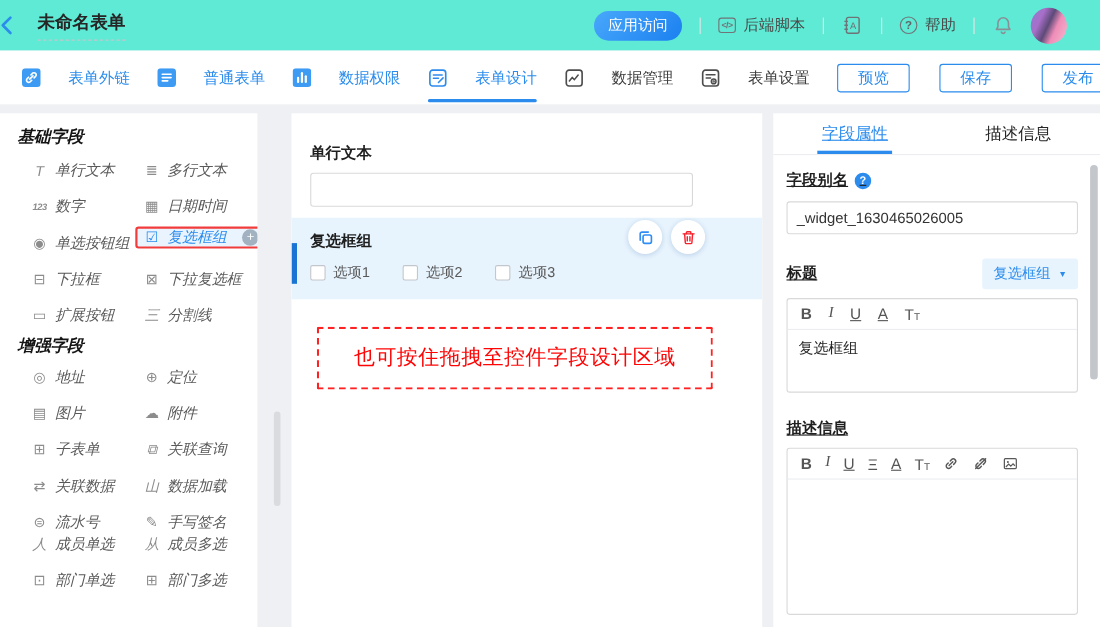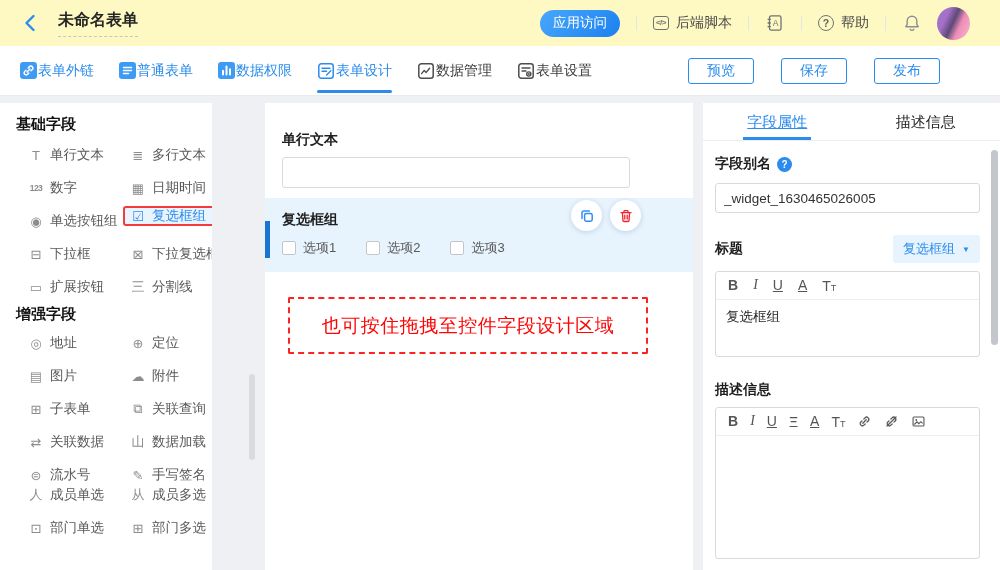--- a/index.html
+++ b/index.html
@@ -3,55 +3,55 @@
 <meta charset="utf-8">
 <style>
   * { margin:0; padding:0; box-sizing:border-box; }
   html,body { width:1000px; height:570px; }
   body {
     position:relative; background:#eef0f3; overflow:hidden;
     font-family:"Liberation Sans","DejaVu Sans",sans-serif;
     color:#4a4a4a; font-size:14px;
   }
   
-  .header { position:absolute; top:0; left:0; right:0; height:46px; background:#fef9c3;
-            display:flex; align-items:center; padding-left:24px; }
+  .header { position:absolute; top:0; left:0; right:0; height:46px; background:#5eead4;
+            display:flex; align-items:center; }
   .back { width:18px; height:20px; display:flex; align-items:center; cursor:pointer; }
   .htitle { margin-left:16px; font-size:16px; font-weight:bold; color:#262626;
             border-bottom:1px dashed #c4c6ca; padding-bottom:5px; }
   .hright { margin-left:auto; display:flex; align-items:center; margin-right:30px; }
   .pill { width:80px; height:27px; border-radius:14px; color:#fff; font-size:13.5px;
           display:flex; align-items:center; justify-content:center; cursor:pointer;
           background:linear-gradient(135deg,#49a8fb 0%,#1b80f0 100%); }
   .vdiv { width:1px; height:15px; background:#e3e5e8; margin:0 16px; }
   .hitem { display:flex; align-items:center; gap:7px; color:#4a4a4a; cursor:pointer; }
   .code-ico { border:1.4px solid #707478; border-radius:3px; font-size:8px; font-weight:bold;
               color:#707478; padding:2px 2px; letter-spacing:-0.5px; line-height:1; }
   .q-ico { width:16px; height:16px; border:1.4px solid #707478; border-radius:50%;
            color:#606468; font-size:10.5px; font-weight:bold; display:flex;
            align-items:center; justify-content:center; }
   .bell { margin:0 0 0 0; display:flex; cursor:pointer; }
   .avatar { width:33px; height:33px; border-radius:50%; margin-left:15px; cursor:pointer;
             background:linear-gradient(115deg,#8f7bd0 0%,#a86fc9 28%,#5d4a78 48%,#ef8db8 66%,#f6b9d0 100%); }
   
   .tabbar { position:absolute; top:46px; left:0; right:0; height:50px; background:#fff;
             border-bottom:1px solid #e9ebee; display:flex; align-items:center; padding-left:20px; }
-  .tab { height:50px; display:flex; align-items:center; gap:1px; margin-right:25px;
+  .tab { height:50px; display:flex; align-items:center; gap:25px; margin-right:25px;
          position:relative; cursor:pointer; white-space:nowrap; }
   .tab.blue { color:#2b8ced; }
   .tab.dark { color:#3d3d3d; }
   .tab.active::after { content:""; position:absolute; left:0; right:0; bottom:3px; height:3px;
                        background:#2b8ced; border-radius:1.5px; }
   .actions { margin-left:auto; margin-right:60px; display:flex; gap:27px; }
   .abtn { width:66px; height:26px; border:1px solid #2b8ced; border-radius:3px; background:#fff;
           color:#2b8ced; font-size:14px; display:flex; align-items:center; justify-content:center;
           cursor:pointer; }
   
-  .sidebar { position:absolute; top:103px; left:0; width:212px; bottom:0; background:#fff;
-             overflow:hidden; padding:12px 10px 0 16px; }
+  .sidebar { position:absolute; top:103px; left:0; width:234px; bottom:0; background:#fff;
+             overflow:hidden; padding:12px 10px 0 16px;font-style:italic; }
   .stitle { font-size:15px; font-weight:bold; color:#141414; height:20px; margin:8px 0 8px; }
   .stitle.first { margin-top:0; margin-bottom:10px; }
   .sgrid { margin-left:12px; display:grid; grid-template-columns:102px auto; row-gap:13px;
            margin-bottom:0; }
   .sitem { height:20px; display:flex; align-items:center; gap:6px; color:#595959;
            font-size:13.5px; cursor:pointer; white-space:nowrap; }
   .sicon { width:16px; text-align:center; color:#8c8c8c; font-size:13px; flex:none; }
   .sicon.num { font-size:8.5px; letter-spacing:-0.5px; font-weight:bold; }
   .sitem.selected { position:relative; background:#e9f4fe; border:2px solid #f23c3c;
                     border-radius:3px; color:#2b8ced; padding:3px 26px 3px 5px;
@@ -86,21 +86,21 @@
   .rightpanel { position:absolute; top:103px; left:703px; width:297px; bottom:0; background:#fff;
                 overflow:hidden; }
   .ptabs { height:38px; display:flex; border-bottom:1px solid #ebedf0; }
   .ptab { flex:1; text-align:center; line-height:38px; font-size:15px; color:#262626;
           position:relative; cursor:pointer; }
   .ptab.active { color:#2b8ced;text-decoration:underline; }
   .ptab.active::after { content:""; position:absolute; left:calc(50% - 34px); width:68px;
                         bottom:0; height:3px; background:#2b8ced; }
   .pbody { padding:14px 20px 0 12px; }
   .plabel { display:flex; align-items:center; gap:6px; font-size:14px; font-weight:bold;
-            color:#1f1f1f; height:18px; }
+            color:#1f1f1f; height:18px;text-decoration:underline; }
   .q-badge { width:15px; height:15px; border-radius:50%; background:#2b8ced; color:#fff;
              font-size:10px; font-weight:bold; display:flex; align-items:center;
              justify-content:center; cursor:pointer; }
   .pinput { margin-top:10px; width:100%; height:30px; border:1px solid #d9d9d9; border-radius:3px;
             padding:0 8px; font-size:13.5px; color:#333; outline:none;
             font-family:"Liberation Sans","DejaVu Sans",sans-serif; }
   .trow { margin-top:22px; display:flex; align-items:center; justify-content:space-between; }
   .wselect { background:#e7f3fd; border-radius:3px; padding:5px 10px; color:#2b8ced;
              font-size:13px; display:flex; align-items:center; gap:7px; cursor:pointer; }
   .caret { font-size:8px; color:#2b8ced; }

